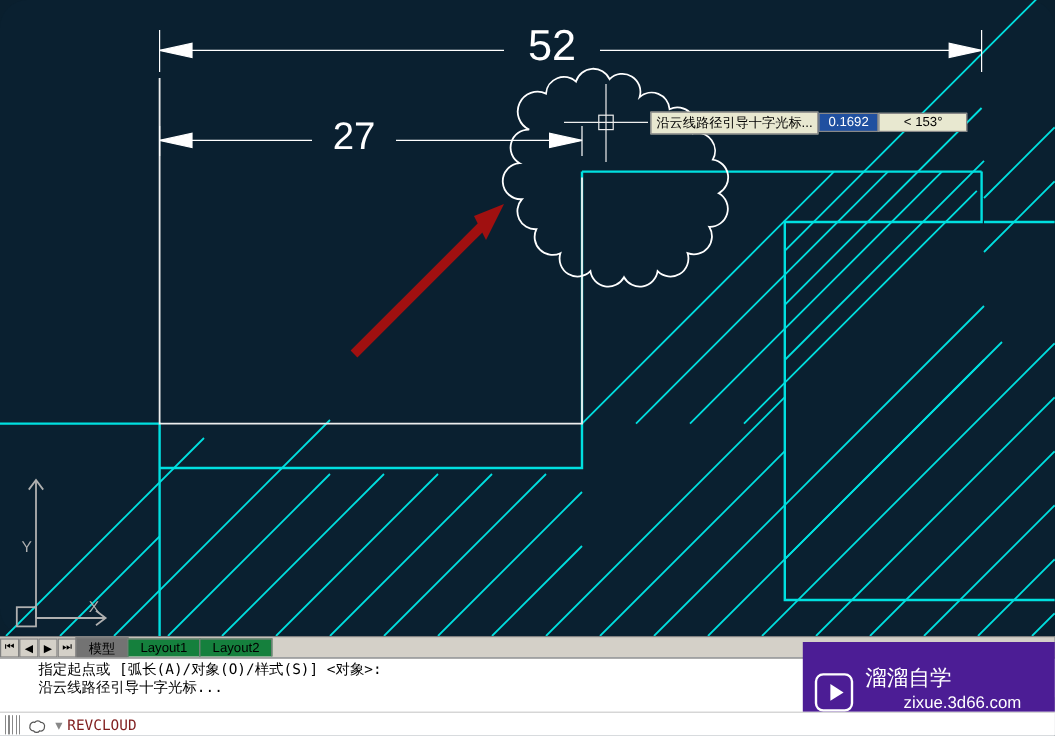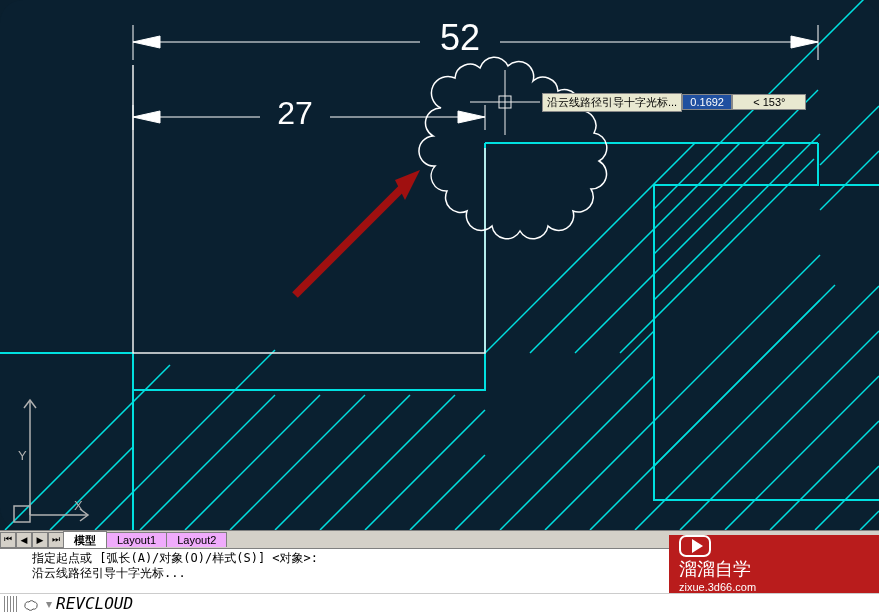--- a/index.html
+++ b/index.html
@@ -72,31 +72,31 @@
       background: #d4d0c8;
       border: 1px solid #808080;
       display: flex;
       align-items: center;
       justify-content: center;
       font-size: 9px;
       color: #000;
     }
     .tab {
       padding: 1px 10px;
-      background: #f0abfc;
+      background: #15803d;
       border: 1px solid #808080;
       border-bottom: none;
       font-size: 11px;
       color: #000;
       margin-left: -1px;
       cursor: pointer;
     }
     .tab.active {
-      background: #ffffff;
-      font-weight: bold;
+      background: #737373;
+      font-weight: normal;
     }
     .command-area {
       position: absolute;
       top: 548px; left: 0; width: 879px; height: 65px;
       background: #ffffff;
       border-top: 1px solid #808080;
     }
     .command-history {
       padding: 2px 4px 2px 32px;
       font-size: 12px;
@@ -124,52 +124,51 @@
       margin-right: 4px;
     }
     .cmd-icon {
       width: 18px; height: 16px;
       margin-right: 6px;
       display: flex;
       align-items: center;
       justify-content: center;
     }
     .cmd-text {
-      font-size: 16px;
-      color: #000000;
+      font-size: 12px;
+      color: #7f1d1d;
       font-family: "SimSun", monospace;
-      font-style: italic;
     }
     .watermark {
       position: absolute;
       bottom: 20px; right: 0;
       width: 210px; height: 58px;
-      background: #b91c1c;
-      display: flex;
-      align-items: flex-start;
+      background: #4c1d95;
+      display: flex;
+      align-items: flex-end;
       padding: 0 10px;
       z-index: 10;
-      flex-direction: column;
     }
     .watermark-icon {
       width: 32px; height: 32px;
       border: 2px solid #fff;
       border-radius: 7px;
       display: flex;
       align-items: center;
       justify-content: center;
       margin-right: 10px;
     }
     .watermark-text {
       color: #fff;
       font-size: 18px;
     }
     .watermark-url {
       color: #fff;
-      font-size: 11px;
+      font-size: 14px;
+      margin-left: 32px;
     }
     .triangle-right {
       width: 0; height: 0;
       border-top: 7px solid transparent;
       border-bottom: 7px solid transparent;
       border-left: 11px solid #fff;
       margin-left: 4px;
     }
     .left-handle {
       position: absolute;

